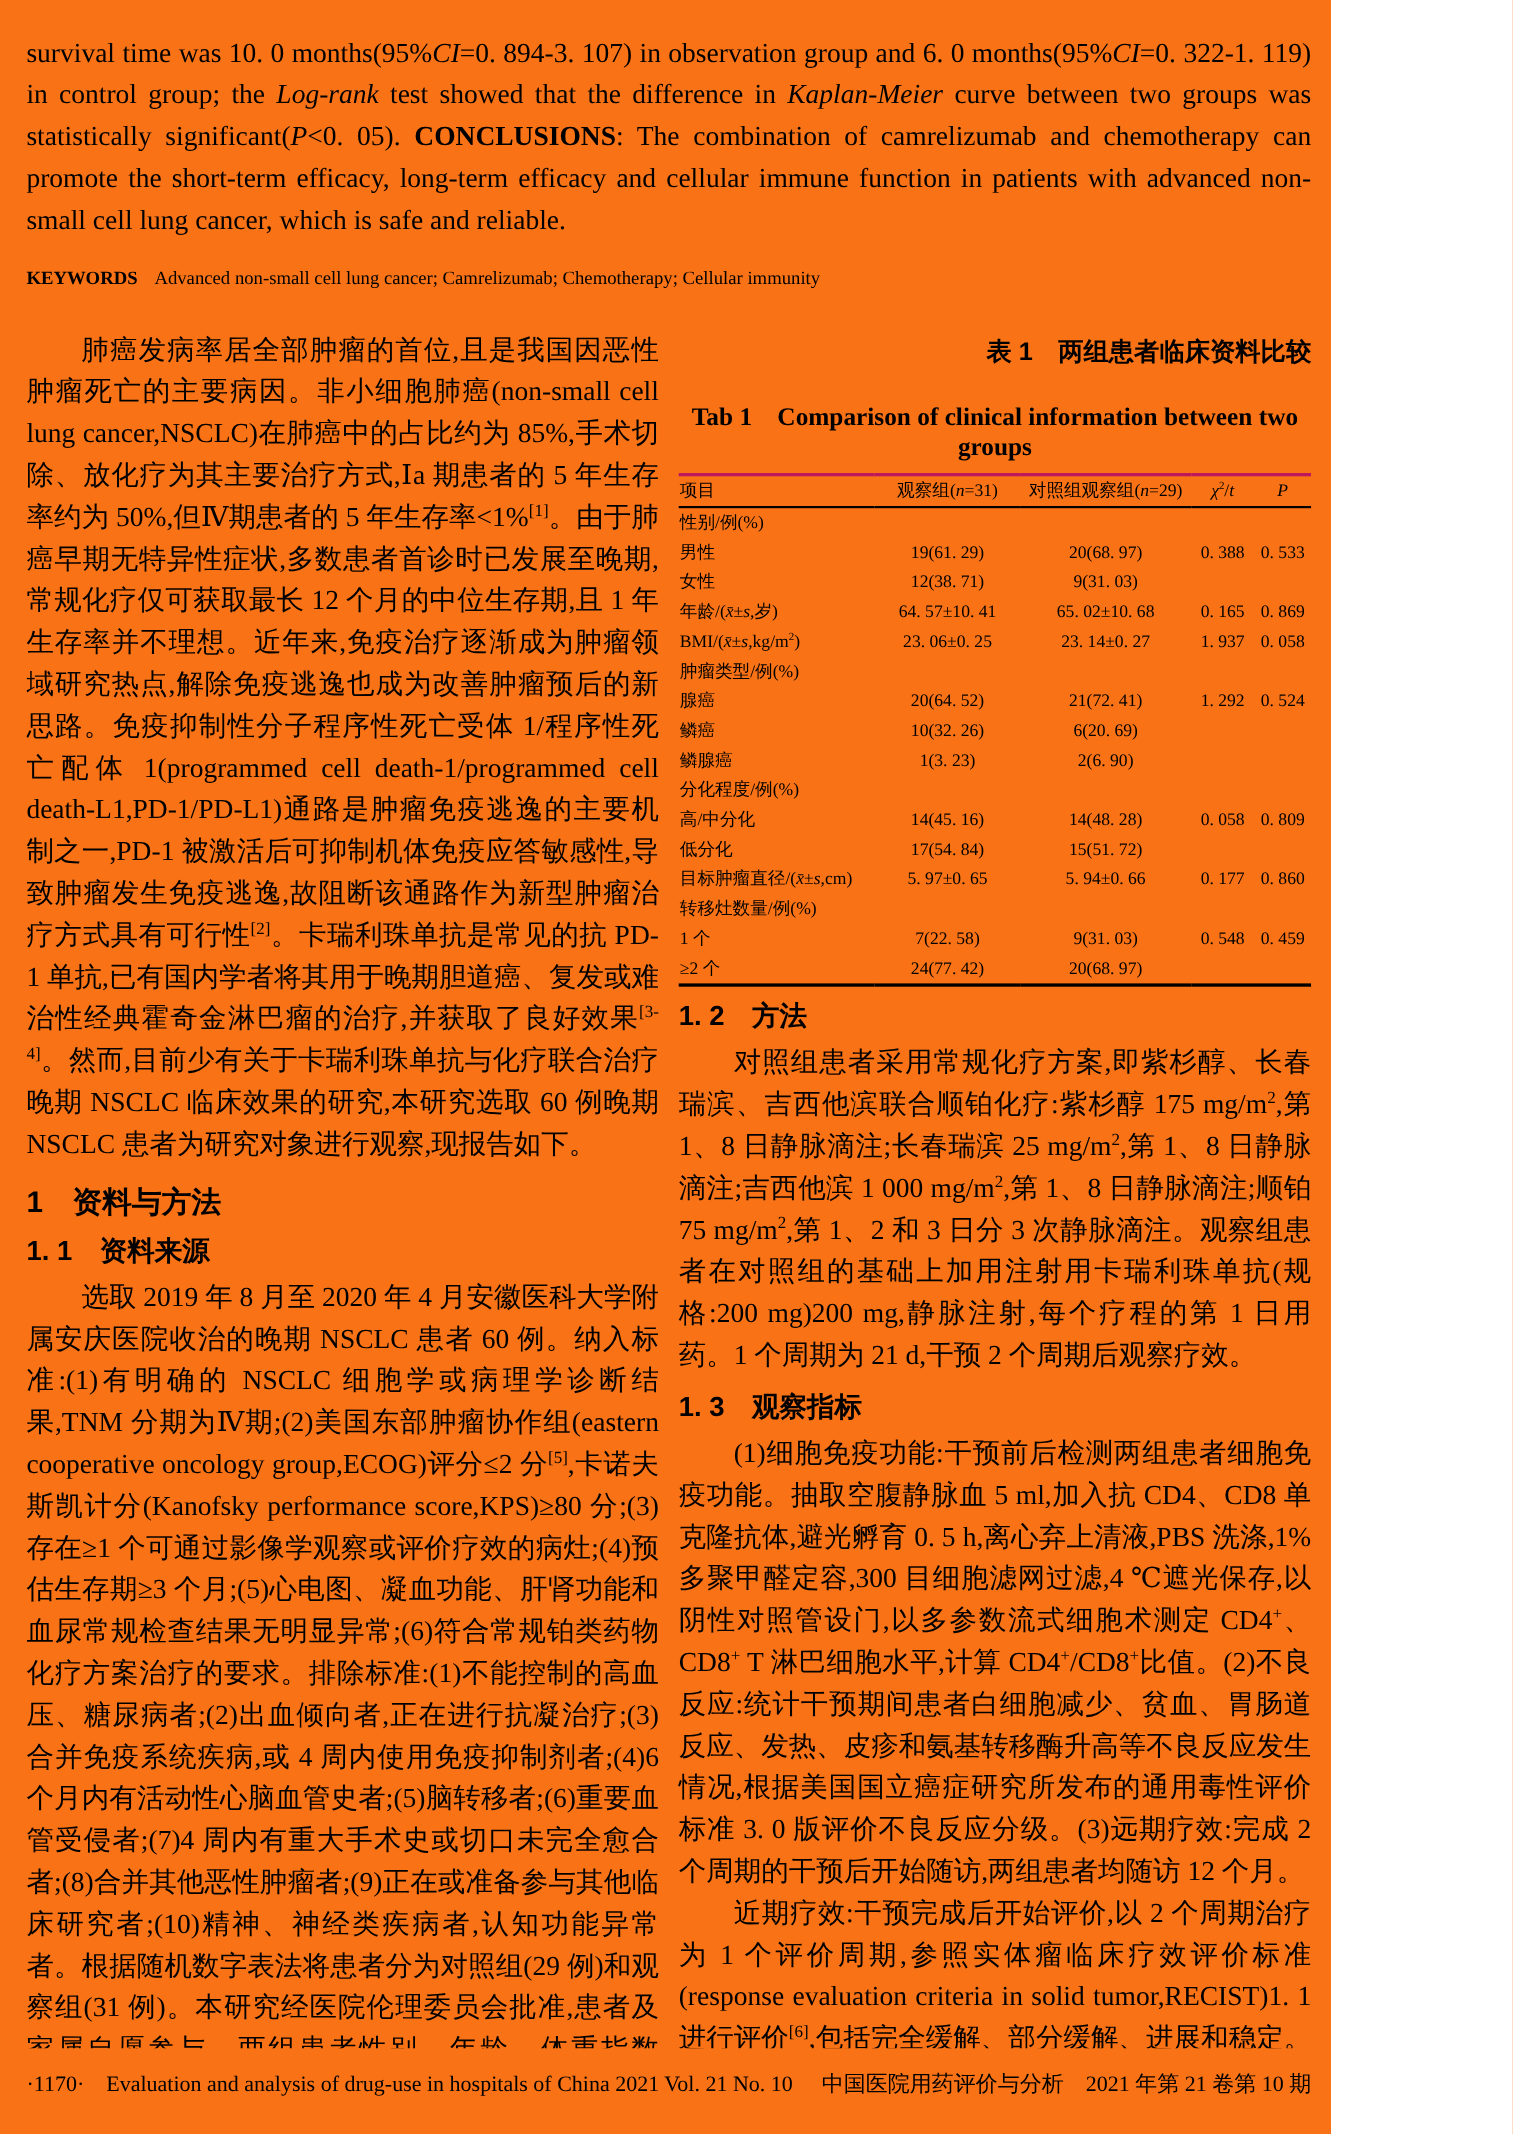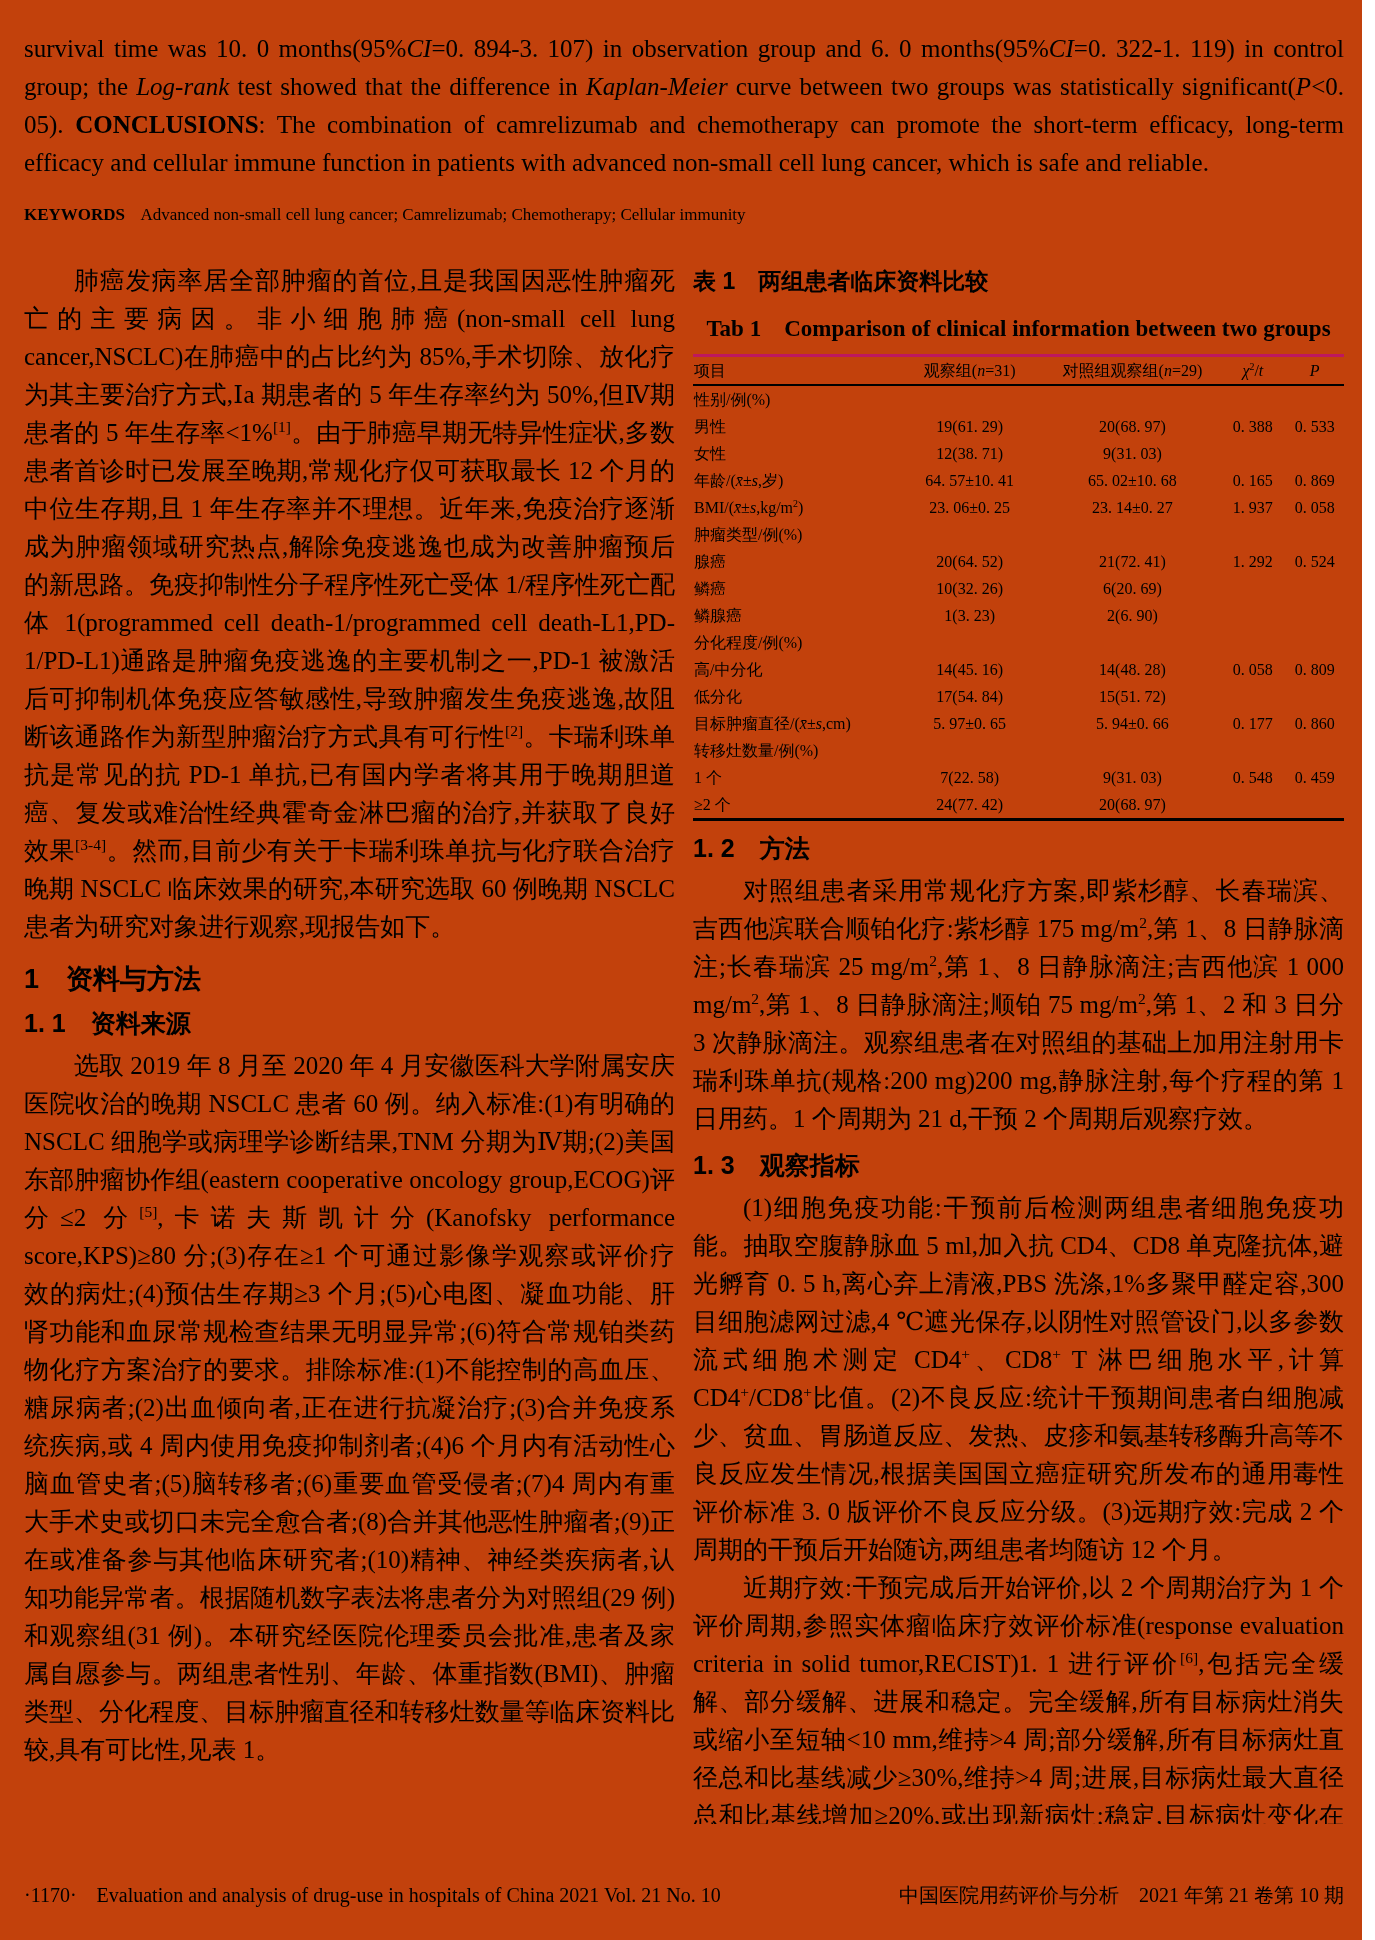--- a/index.html
+++ b/index.html
@@ -1,17 +1,17 @@
 <!DOCTYPE html>
 <html><head>
 <meta charset="utf-8">
 <style>
   html,body{margin:0;padding:0;background:#ffffff;}
   .page{
-    width:1362px;height:1940px;background:#c2410c;color:#000;
+    width:1210px;height:1940px;background:#f97316;color:#000;
     position:relative;box-sizing:border-box;
     padding:24px 18px 0 24px;
     font-family:"Liberation Serif","DejaVu Serif",serif;
     overflow:hidden;
   }
   sup{font-size:0.62em;line-height:0;}
   
   .abstract-text{
     margin:6px 0 0 0;font-size:25px;line-height:38px;
     text-align:justify;text-indent:0;
@@ -31,21 +31,21 @@
     font-weight:bold;font-size:27px;margin:16px 0 10px 0;line-height:34px;
   }
   .h2{
     font-family:"Liberation Sans","DejaVu Sans",sans-serif;
     font-weight:bold;font-size:25px;margin:11px 0 8px 0;line-height:32px;
   }
   
   .table-block{margin-top:4px;}
   .tbl-title-zh{
     font-family:"Liberation Sans","DejaVu Sans",sans-serif;
-    font-weight:bold;font-size:23px;text-align:left;margin:2px 0 16px 0;
+    font-weight:bold;font-size:23px;text-align:right;margin:2px 0 28px 0;
   }
   .tbl-title-en{
     font-weight:bold;font-size:23px;text-align:center;margin:0 0 10px 0;
     font-family:"Liberation Serif","DejaVu Serif",serif;
   }
   table.clinical{
     width:100%;border-collapse:collapse;table-layout:fixed;
     border-top:3px solid #be185d;border-bottom:3px solid #000;
     font-size:16px;
   }

